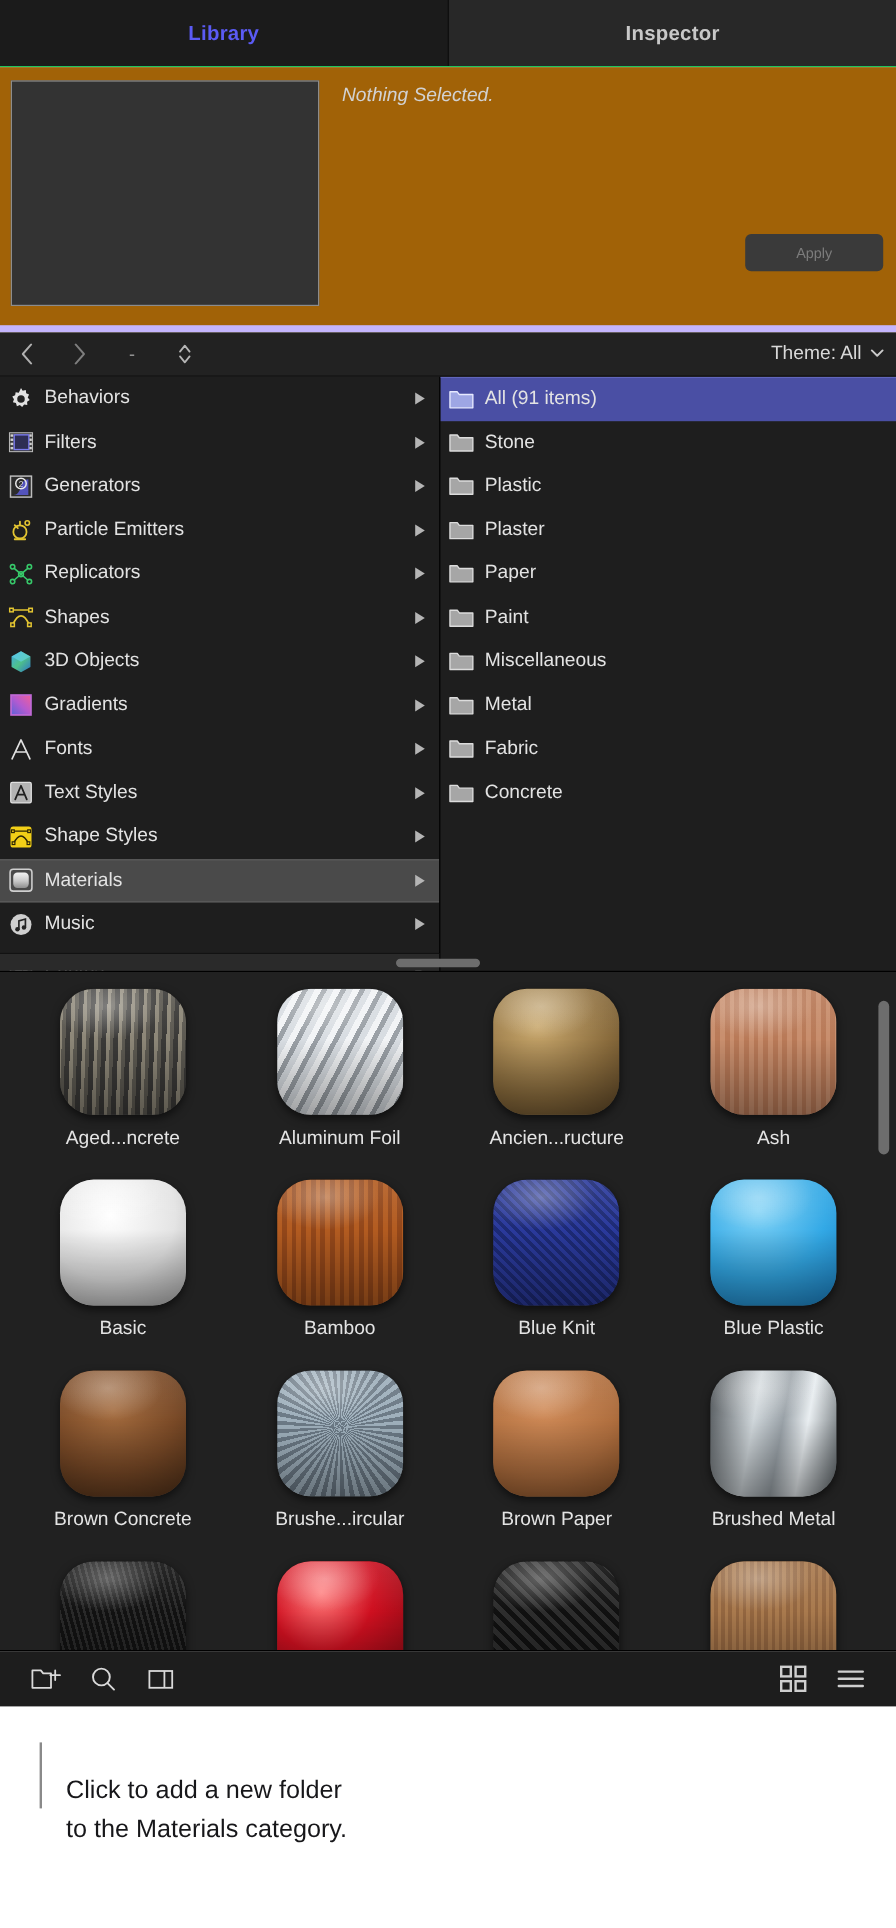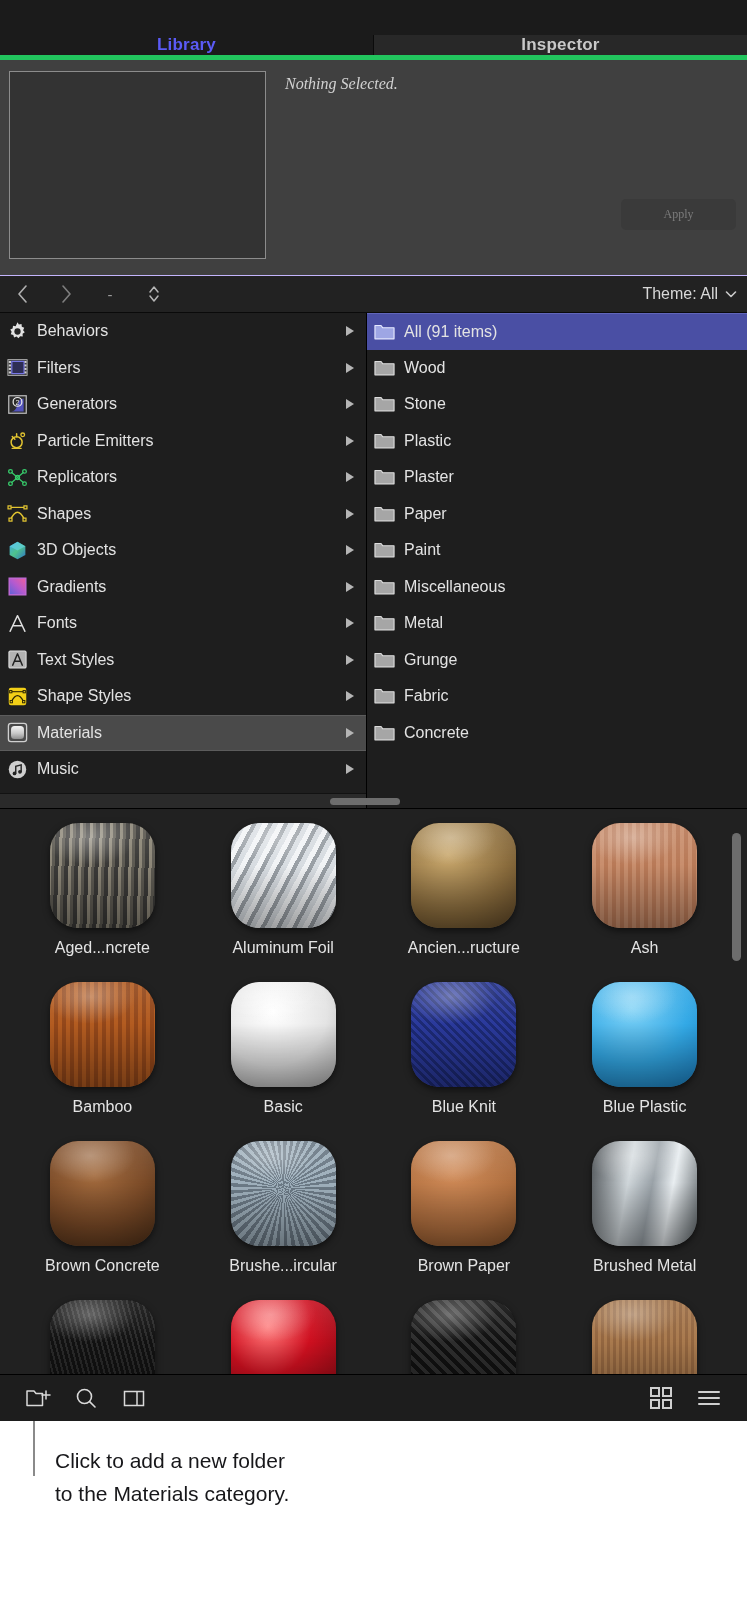--- a/index.html
+++ b/index.html
@@ -19,22 +19,21 @@
     width: 747px;
     height: 1607px;
     background: #ffffff;
   }
 
   
   .tabbar {
     display: flex;
     height: 55px;
     background: #1b1b1b;
-    border-bottom: 5px solid #22c55e;
-    align-items: flex-end;
+    border-bottom: 1px solid #22c55e;
   }
   .tab {
     flex: 1;
     display: flex;
     align-items: center;
     justify-content: center;
     font-size: 17px;
     font-weight: bold;
     color: #c8c8c8;
     letter-spacing: .2px;
@@ -46,23 +45,22 @@
   }
   .tab.inspector {
     background: #282828;
     border-left: 1px solid #0b0b0b;
   }
 
   
   .preview {
     position: relative;
     height: 215px;
-    background: #404040;
-    border-bottom: 1px solid #c4b5fd;
-    font-family: Liberation Serif, serif;
+    background: #a16207;
+    border-bottom: 6px solid #c4b5fd;
   }
   .preview-box {
     position: absolute;
     left: 9px;
     top: 11px;
     width: 255px;
     height: 186px;
     background: #333333;
     border: 1px solid #8c8c8c;
   }
@@ -299,20 +297,21 @@
     justify-content: center;
     color: #d5d5d5;
   }
   .tb-spacer { flex: 1; }
 
   
   .callout {
     position: relative;
     height: 150px;
     background: #ffffff;
+    margin-top: 30px;
   }
   .callout-line {
     position: absolute;
     left: 33px;
     top: 0;
     width: 1.5px;
     height: 55px;
     background: #8a8a8a;
   }
   .callout-text {
@@ -575,28 +574,20 @@
             </svg>
           </span>
           <span class="row-label">All (91 items)</span>
         </div>
         <div class="row">
           <span class="ico">
             <svg width="21" height="18" viewBox="0 0 22 18">
               <path d="M1 16.2 V2.2 H7.4 L9.2 4.6 H21 V16.2 Z" fill="#a6a6a6" stroke="#dcdcdc" stroke-width="1.2" stroke-linejoin="round"></path>
             </svg>
           </span>
-          <span class="row-label">Wood</span>
-        </div>
-        <div class="row">
-          <span class="ico">
-            <svg width="21" height="18" viewBox="0 0 22 18">
-              <path d="M1 16.2 V2.2 H7.4 L9.2 4.6 H21 V16.2 Z" fill="#a6a6a6" stroke="#dcdcdc" stroke-width="1.2" stroke-linejoin="round"></path>
-            </svg>
-          </span>
           <span class="row-label">Stone</span>
         </div>
         <div class="row">
           <span class="ico">
             <svg width="21" height="18" viewBox="0 0 22 18">
               <path d="M1 16.2 V2.2 H7.4 L9.2 4.6 H21 V16.2 Z" fill="#a6a6a6" stroke="#dcdcdc" stroke-width="1.2" stroke-linejoin="round"></path>
             </svg>
           </span>
           <span class="row-label">Plastic</span>
         </div>
@@ -632,28 +623,20 @@
           </span>
           <span class="row-label">Miscellaneous</span>
         </div>
         <div class="row">
           <span class="ico">
             <svg width="21" height="18" viewBox="0 0 22 18">
               <path d="M1 16.2 V2.2 H7.4 L9.2 4.6 H21 V16.2 Z" fill="#a6a6a6" stroke="#dcdcdc" stroke-width="1.2" stroke-linejoin="round"></path>
             </svg>
           </span>
           <span class="row-label">Metal</span>
-        </div>
-        <div class="row">
-          <span class="ico">
-            <svg width="21" height="18" viewBox="0 0 22 18">
-              <path d="M1 16.2 V2.2 H7.4 L9.2 4.6 H21 V16.2 Z" fill="#a6a6a6" stroke="#dcdcdc" stroke-width="1.2" stroke-linejoin="round"></path>
-            </svg>
-          </span>
-          <span class="row-label">Grunge</span>
         </div>
         <div class="row">
           <span class="ico">
             <svg width="21" height="18" viewBox="0 0 22 18">
               <path d="M1 16.2 V2.2 H7.4 L9.2 4.6 H21 V16.2 Z" fill="#a6a6a6" stroke="#dcdcdc" stroke-width="1.2" stroke-linejoin="round"></path>
             </svg>
           </span>
           <span class="row-label">Fabric</span>
         </div>
         <div class="row">
@@ -682,26 +665,26 @@
         </div>
         <div class="cell">
           <div class="swatch" style="background: radial-gradient(circle at 35% 30%, rgb(201, 168, 109), rgb(138, 108, 61) 60%, rgb(92, 69, 38));"></div>
           <div class="cell-label">Ancien...ructure</div>
         </div>
         <div class="cell">
           <div class="swatch" style="background: repeating-linear-gradient(90deg, rgb(201, 143, 110) 0px, rgb(201, 143, 110) 4px, rgb(185, 122, 88) 4px, rgb(185, 122, 88) 8px), linear-gradient(rgb(217, 163, 134), rgb(154, 98, 69));"></div>
           <div class="cell-label">Ash</div>
         </div>
         <div class="cell">
+          <div class="swatch" style="background: radial-gradient(circle at 40% 28%, rgb(255, 255, 255), rgb(228, 228, 228) 55%, rgb(169, 169, 169));"></div>
+          <div class="cell-label">Basic</div>
+        </div>
+        <div class="cell">
           <div class="swatch" style="background: repeating-linear-gradient(90deg, rgb(179, 92, 33) 0px, rgb(179, 92, 33) 4px, rgb(147, 71, 26) 4px, rgb(147, 71, 26) 8px), linear-gradient(rgb(201, 105, 31), rgb(122, 58, 18));"></div>
           <div class="cell-label">Bamboo</div>
-        </div>
-        <div class="cell">
-          <div class="swatch" style="background: radial-gradient(circle at 40% 28%, rgb(255, 255, 255), rgb(228, 228, 228) 55%, rgb(169, 169, 169));"></div>
-          <div class="cell-label">Basic</div>
         </div>
         <div class="cell">
           <div class="swatch" style="background: repeating-linear-gradient(45deg, rgb(43, 58, 156) 0px, rgb(43, 58, 156) 3px, rgb(29, 42, 117) 3px, rgb(29, 42, 117) 6px), repeating-linear-gradient(-45deg, rgb(50, 64, 159) 0px, rgb(50, 64, 159) 3px, rgb(34, 48, 126) 3px, rgb(34, 48, 126) 6px);"></div>
           <div class="cell-label">Blue Knit</div>
         </div>
         <div class="cell">
           <div class="swatch" style="background: radial-gradient(circle at 38% 25%, rgb(127, 210, 246), rgb(51, 169, 230) 55%, rgb(27, 127, 194));"></div>
           <div class="cell-label">Blue Plastic</div>
         </div>
         <div class="cell">

